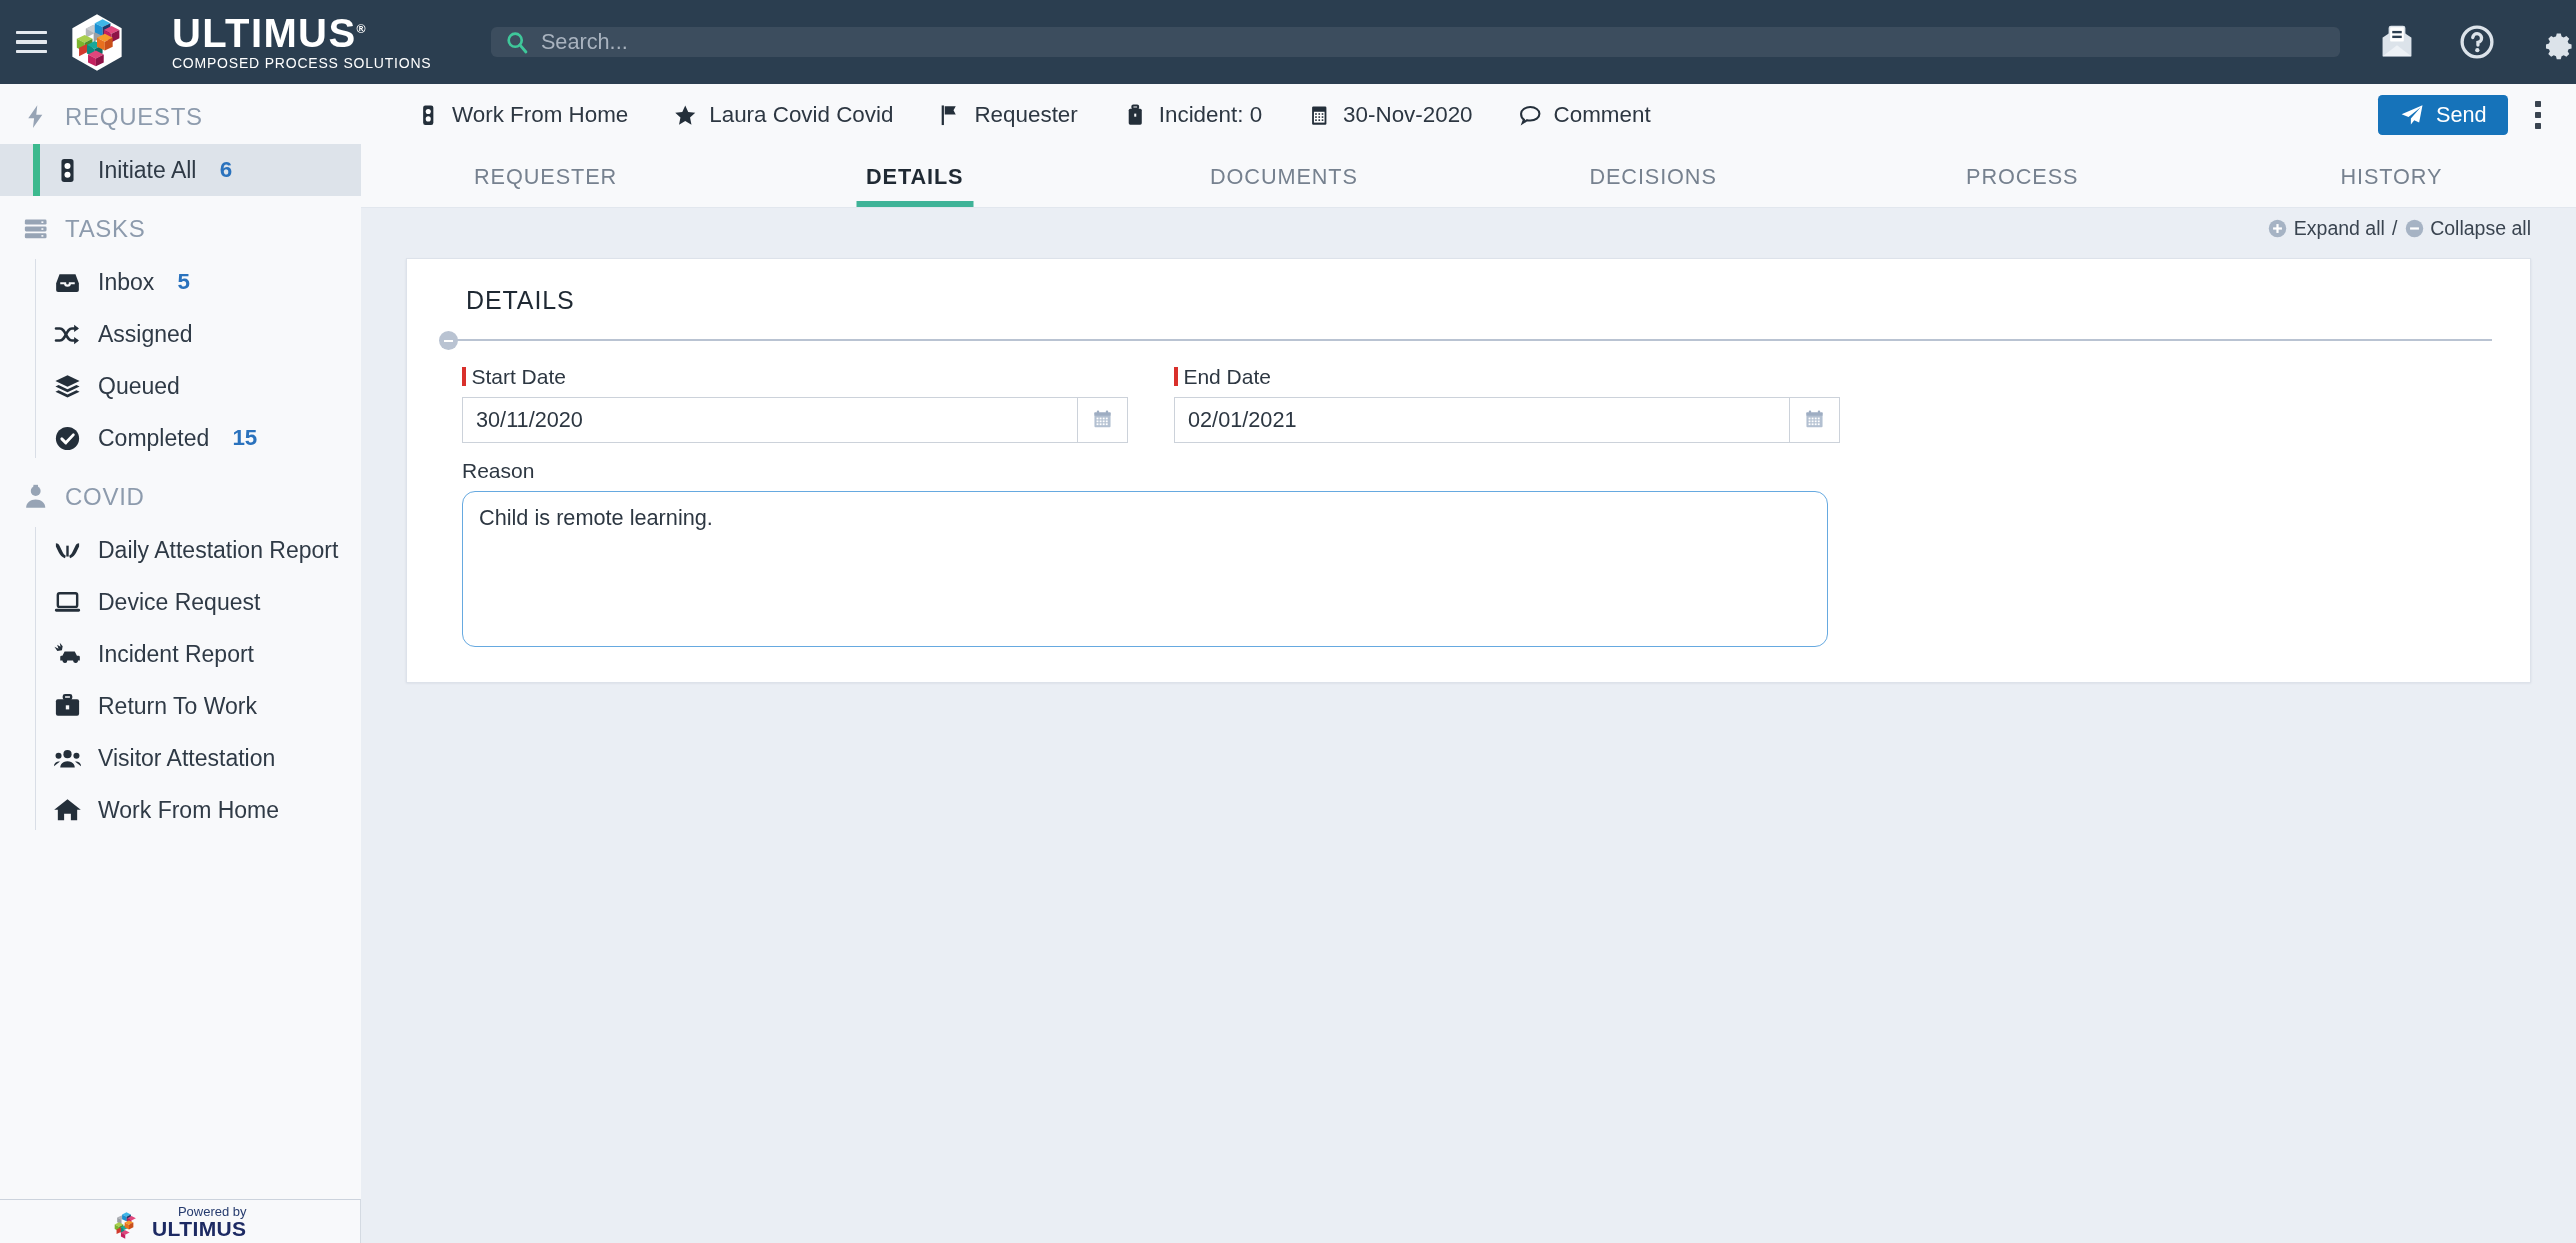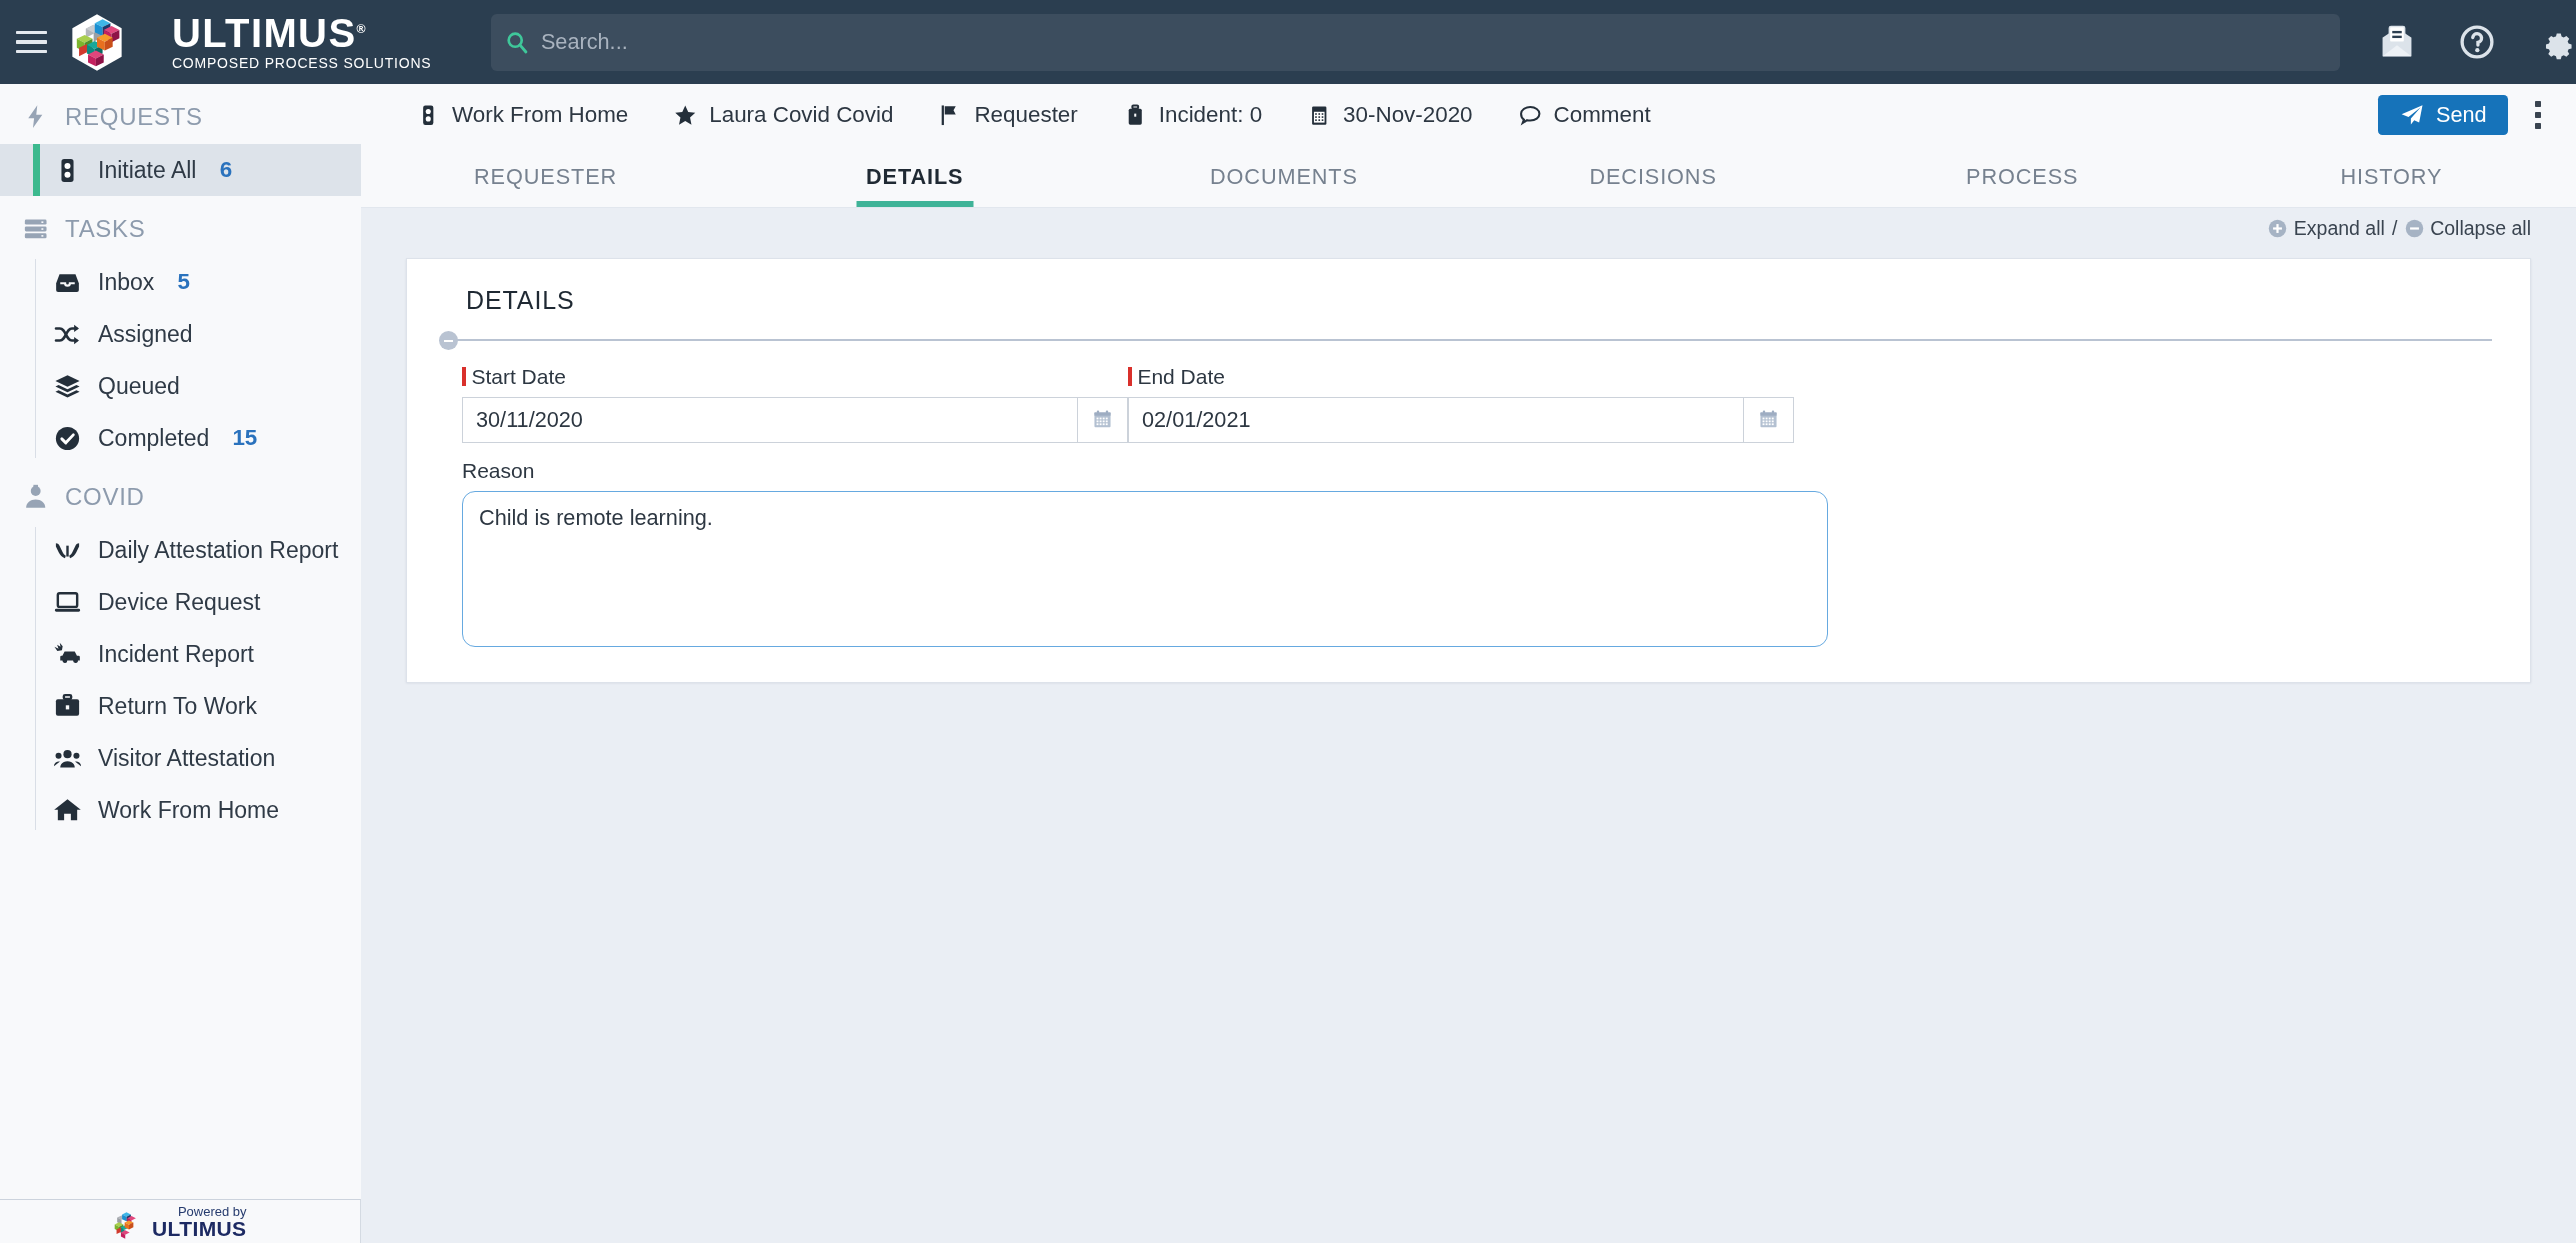--- a/index.html
+++ b/index.html
@@ -33,21 +33,21 @@
     letter-spacing: 1.4px; line-height: 1; white-space: nowrap;
   }
   .brand-name sup { font-size: 12.3px; vertical-align: super; }
   .brand-tag {
     color: #ffffff; font-size: 14px; letter-spacing: 0.8px;
     margin-top: 2.9px; white-space: nowrap;
   }
 
   .searchwrap {
     margin-left: 59px;
-    width: 1949px; height: 57px;
+    width: 1949px; height: 30px;
     background: #3c4d5e; border-radius: 5.8px;
     display: flex; align-items: center; padding: 0 14.4px;
   }
   .search-icon { width: 24.5px; height: 24.5px; margin-right: 11.5px; flex: none; }
   .search-input {
     flex: 1; background: transparent; border: none; outline: none;
     color: #cfd6de; font-size: 21.7px; font-family: "Liberation Sans", sans-serif;
   }
   .search-input::placeholder { color: #a9b3bf; }
 
@@ -180,21 +180,21 @@
     height: 2.2px; background: #b9c3d2;
   }
   .collapse-handle {
     position: absolute; left: 32px; top: 0;
     width: 19px; height: 19px; border-radius: 50%;
     background: #b9c3d2; display: flex; align-items: center; justify-content: center;
     cursor: pointer;
   }
   .collapse-handle i { display: block; width: 9.4px; height: 2.2px; background: #fff; }
 
-  .form-row { display: flex; padding: 17.3px 0 0 55px; }
+  .form-row { display: flex; padding: 17.3px 0 0 55px; gap: 46px; }
   .field { display: flex; flex-direction: column; }
   .field-label {
     font-size: 21px; color: #2d3742;
     margin-bottom: 8px; display: flex; align-items: center;
   }
   .req-mark {
     display: inline-block; width: 3.6px; height: 19px;
     background: #d9302b; margin-right: 5.8px;
   }
   .input-group { display: flex; border-radius: 13px; }

